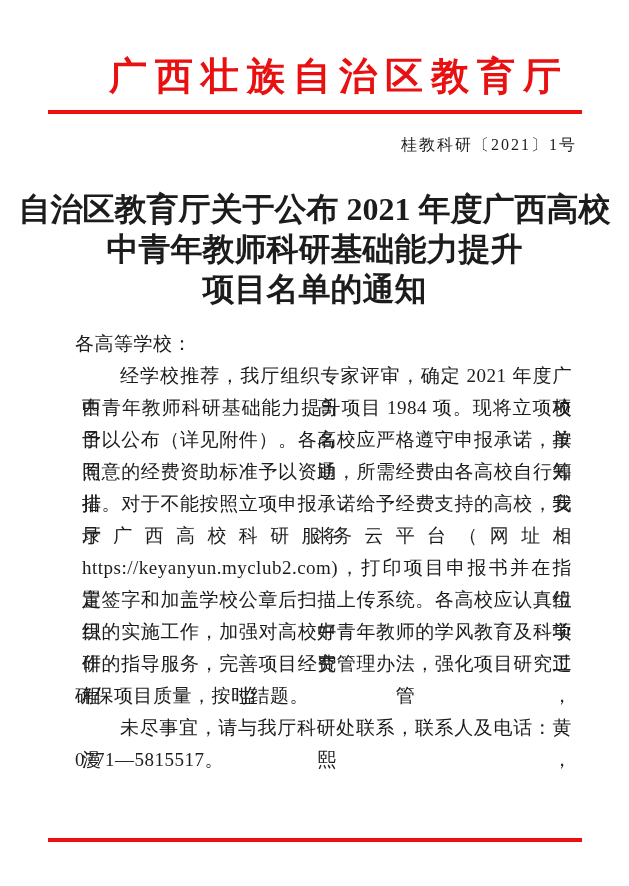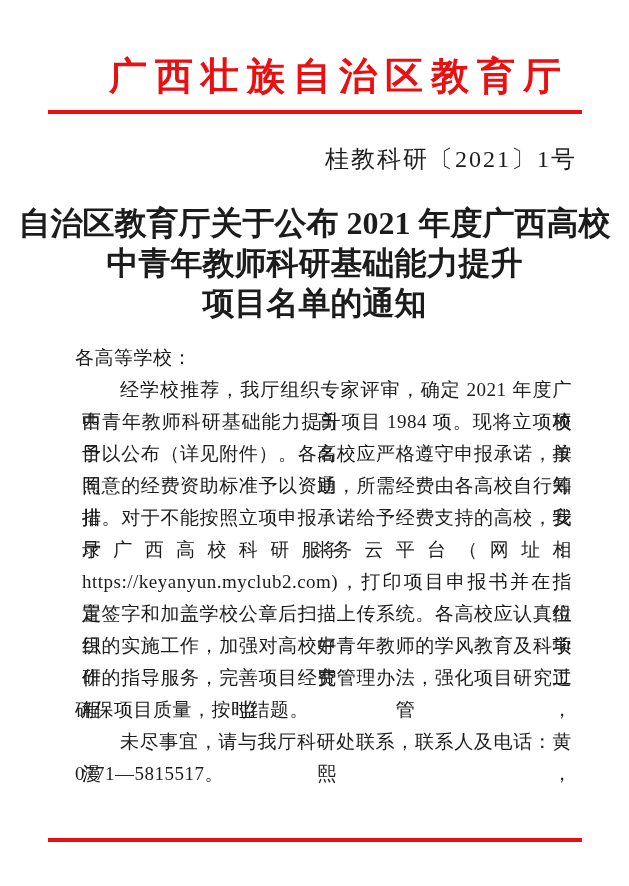--- a/index.html
+++ b/index.html
@@ -41,23 +41,23 @@
   .rule-head{
     margin-top:10px;
     border-top:3px solid var(--red);
     border-bottom:1.5px solid var(--red);
   }
   .rule-foot{
     border-top:1.5px solid var(--red);
     border-bottom:3px solid var(--red);
   }
   .doc-number{
-    margin:34px 52px 0 0;
+    margin:20px 52px 0 0;
     text-align:right;
-    font-size:24px;
+    font-size:16px;
     letter-spacing:2px;
     line-height:22px;
   }
   
   .doc-title{
     margin-top:33px;
     text-align:center;
     font-weight:bold;
     font-size:32px;
     line-height:40px;

